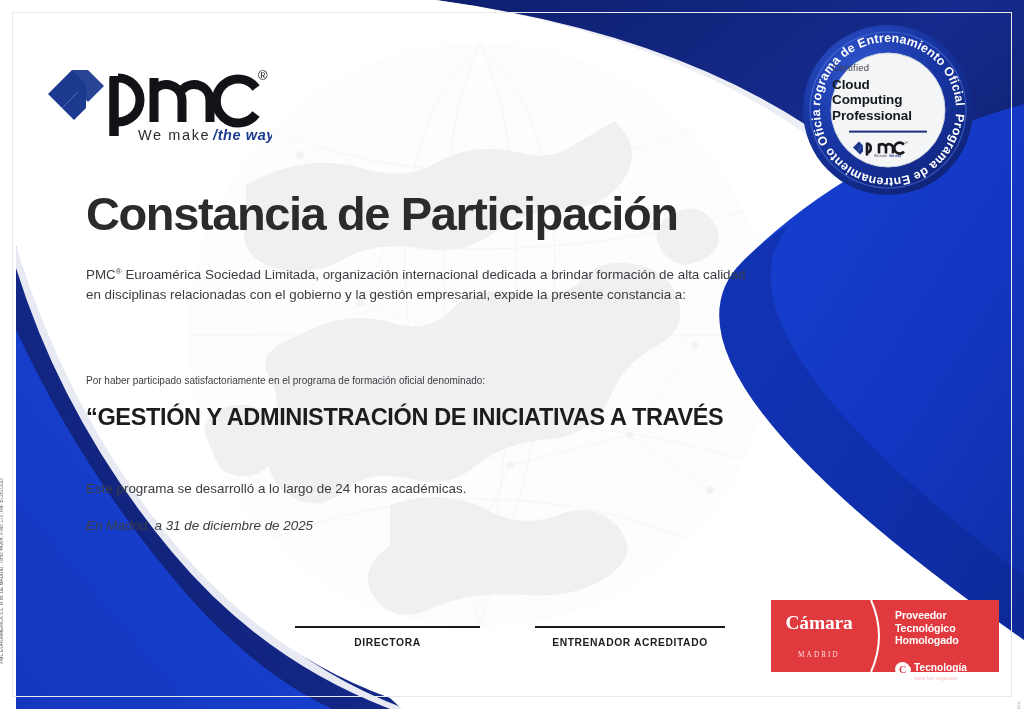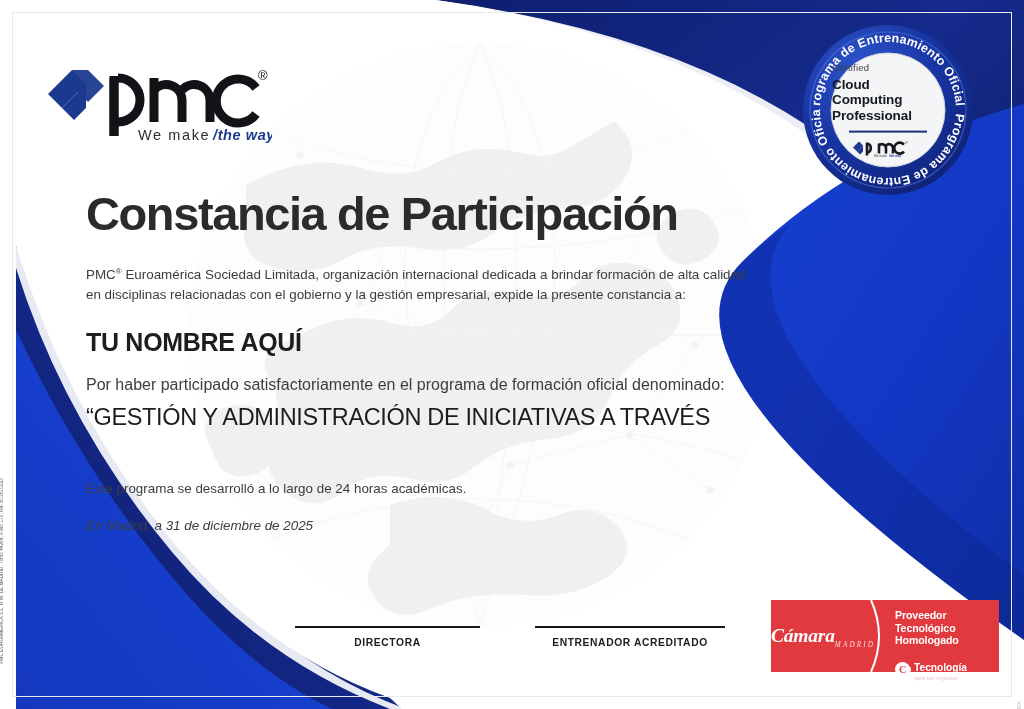--- a/index.html
+++ b/index.html
@@ -44,44 +44,44 @@
   .title{position:absolute;top:190px;left:0;font-size:47px;font-weight:bold;
          color:#2b2b2d;letter-spacing:-1.4px;line-height:1;white-space:nowrap;}
 
   .intro{position:absolute;top:265px;left:0;width:660px;font-size:13.4px;
          color:#3a3d42;line-height:1.46;}
   .intro sup{font-size:8px;vertical-align:super;}
 
   .recipient{position:absolute;top:330px;left:0;font-size:25px;font-weight:bold;
              color:#1d1d1f;letter-spacing:-.3px;line-height:1;}
 
-  .forline{position:absolute;top:374px;left:0;font-size:16px;color:#3a3d42;
+  .forline{position:absolute;top:374px;left:0;font-size:10px;color:#3a3d42;
            line-height:1.4;}
 
   .course{position:absolute;top:402px;left:0;width:880px;font-size:23.5px;
-          font-weight:normal;color:#1d1d1f;line-height:1.3;letter-spacing:-.35px;}
+          font-weight:bold;color:#1d1d1f;line-height:1.3;letter-spacing:-.35px;}
   .course span{display:block;}
 
   .hours{position:absolute;top:481px;left:0;font-size:13.4px;color:#3a3d42;}
   .place{position:absolute;top:518px;left:0;font-size:13.4px;color:#3a3d42;font-style:italic;}
 
   
   .sigs{position:absolute;top:626px;left:210px;width:640px;height:50px;z-index:4;}
   .sig{position:absolute;top:0;text-align:center;}
   .sig-line{height:2px;background:#17181a;width:100%;}
   .sig-label{margin-top:9px;font-size:10.3px;font-weight:bold;color:#1d1d1f;
              letter-spacing:.6px;}
   .sig-a{left:85px;width:185px;}
   .sig-b{left:325px;width:190px;}
 
   
   .camara{position:absolute;left:771px;top:600px;width:228px;height:72px;
           background:#e0393e;z-index:4;display:flex;align-items:stretch;}
-  .cam-left{width:96px;position:relative;display:flex;flex-direction:row;
-            align-items:center;justify-content:space-between;color:#fff;font-style:italic;}
+  .cam-left{width:96px;position:relative;display:flex;flex-direction:column;
+            align-items:center;justify-content:center;color:#fff;}
   .cam-word{font-size:19.5px;font-family:"Liberation Serif",serif;font-weight:bold;
             line-height:1;letter-spacing:-.2px;}
   .cam-sub{font-size:7.2px;letter-spacing:2.1px;font-family:"Liberation Serif",serif;
            margin-top:18px;color:#fdd;}
   .cam-div{width:26px;position:relative;}
   .cam-div svg{position:absolute;left:0;top:0;width:100%;height:100%;}
   .cam-right{flex:1;color:#fff;padding:9px 8px 7px 2px;display:flex;
              flex-direction:column;}
   .cam-t1{font-size:10.6px;font-weight:bold;line-height:1.2;letter-spacing:-.1px;}
   .cam-rule{height:1px;background:#f0a0a3;margin:6px 2px 4px 0;}
@@ -278,21 +278,20 @@
       </div>
     </div>
   </div>
 
   <div class="content">
 
     <div class="title">Constancia de Participación</div>
 
     <div class="intro"><span>PMC</span><sup>®</sup><span> Euroamérica Sociedad Limitada, organización internacional dedicada a brindar formación de alta calidad en disciplinas relacionadas con el gobierno y la gestión empresarial, expide la presente constancia a:</span></div>
 
-    <div class="recipient">TU NOMBRE AQUÍ</div>
 
     <div class="forline">Por haber participado satisfactoriamente en el programa de formación oficial denominado:</div>
 
     <div class="course">
       <span>“GESTIÓN Y ADMINISTRACIÓN DE INICIATIVAS A TRAVÉS</span>
     </div>
 
     <div class="hours">Este programa se desarrolló a lo largo de 24 horas académicas.</div>
     <div class="place">En Madrid, a 31 de diciembre de 2025</div>
   </div>

